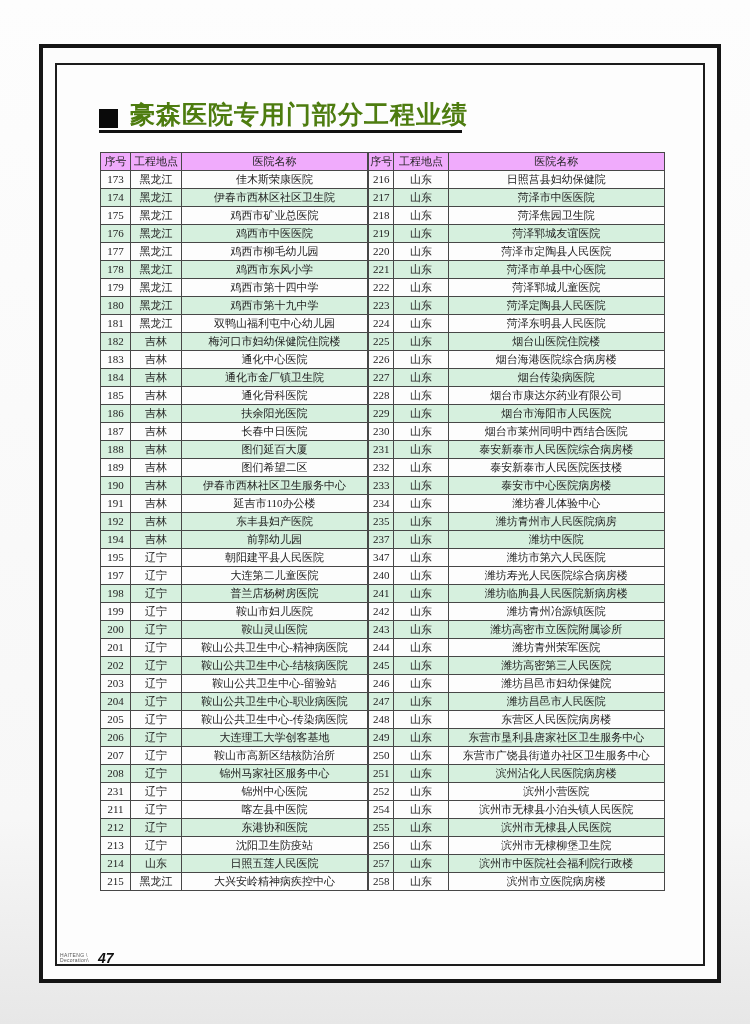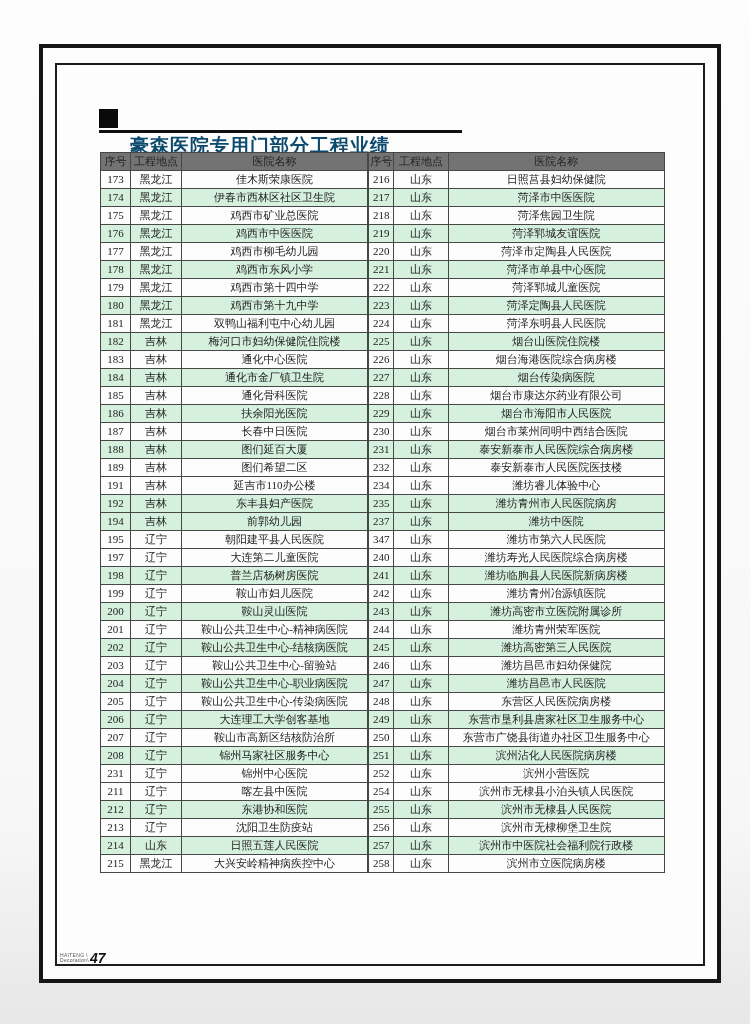--- a/index.html
+++ b/index.html
@@ -21,49 +21,48 @@
     position:absolute;left:99px;top:100px;width:380px;height:34px;
   }
   .title-underline{
     position:absolute;left:0;top:30px;width:363px;height:3px;background:#111;
   }
   .title-square{
     position:absolute;left:0;top:9px;width:19px;height:19px;background:#0a0a0a;
   }
   .page-title{
     position:absolute;left:31px;top:-2px;white-space:nowrap;
-    font-size:19px;font-weight:700;letter-spacing:1px;color:#0c4a6e;
+    font-size:25px;font-weight:700;letter-spacing:1px;color:#4d7c0f;
     font-family:"Liberation Sans","DejaVu Sans",sans-serif;
-    margin-top:35px;
   }
   table.projects{
     position:absolute;left:100px;top:152px;
     border-collapse:collapse;table-layout:fixed;width:565px;
     font-size:11px;color:#222;
     font-family:"Liberation Serif","DejaVu Serif",serif;
   }
   table.projects th,table.projects td{
     border:1px solid #474747;height:17px;padding:0 1px;
     text-align:center;vertical-align:middle;overflow:hidden;white-space:nowrap;
     font-weight:400;background:#fdfdfd;line-height:1;
   }
-  table.projects th{background:#737373;}
+  table.projects th{background:#f0abfc;}
   table.projects tr.stripe td{background:#d6f0de;}
   table.projects td.mid-split,table.projects th.mid-split{border-left-width:2px;}
   .footer{
     position:absolute;left:60px;top:945px;height:20px;display:flex;align-items:flex-end;
   }
   .footer .brand{
     display:flex;flex-direction:column;justify-content:flex-end;
     font-size:5px;line-height:5px;color:#555;letter-spacing:0.3px;
     padding-bottom:2px;
   }
   .footer .pagenum{
     font-size:14px;font-weight:700;color:#111;font-style:italic;
-    margin-left:1px;line-height:14px;
+    margin-left:9px;line-height:14px;
   }
 </style>
 </head>
 <body>
 
 <div class="outer-frame"></div>
 <div class="inner-frame"></div>
 
 <div class="title-block">
   <div class="title-underline"></div>
@@ -220,20 +219,28 @@
         <td>泰安新泰市人民医院综合病房楼</td>
       </tr>
       <tr>
         <td>189</td>
         <td>吉林</td>
         <td>图们希望二区</td>
         <td class="mid-split">232</td>
         <td>山东</td>
         <td>泰安新泰市人民医院医技楼</td>
       </tr>
+      <tr class="stripe">
+        <td>190</td>
+        <td>吉林</td>
+        <td>伊春市西林社区卫生服务中心</td>
+        <td class="mid-split">233</td>
+        <td>山东</td>
+        <td>泰安市中心医院病房楼</td>
+      </tr>
       <tr>
         <td>191</td>
         <td>吉林</td>
         <td>延吉市110办公楼</td>
         <td class="mid-split">234</td>
         <td>山东</td>
         <td>潍坊睿儿体验中心</td>
       </tr>
       <tr class="stripe">
         <td>192</td>

